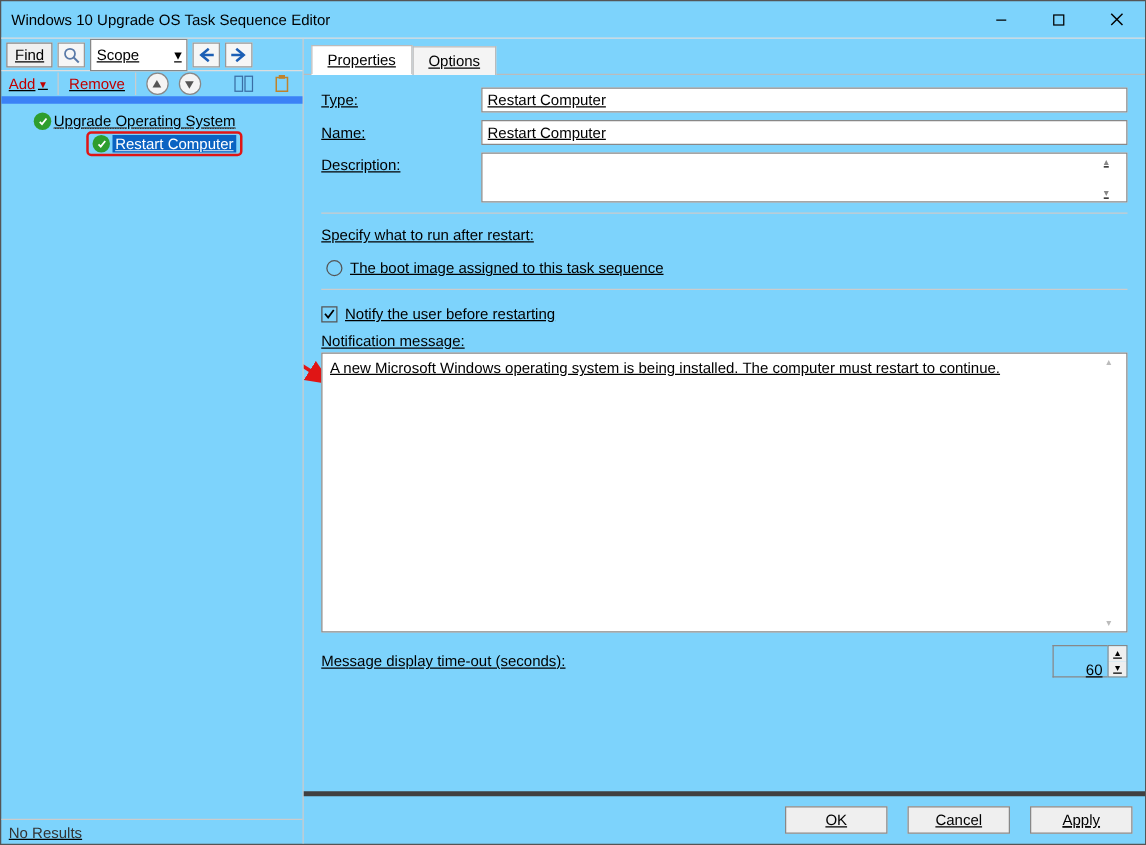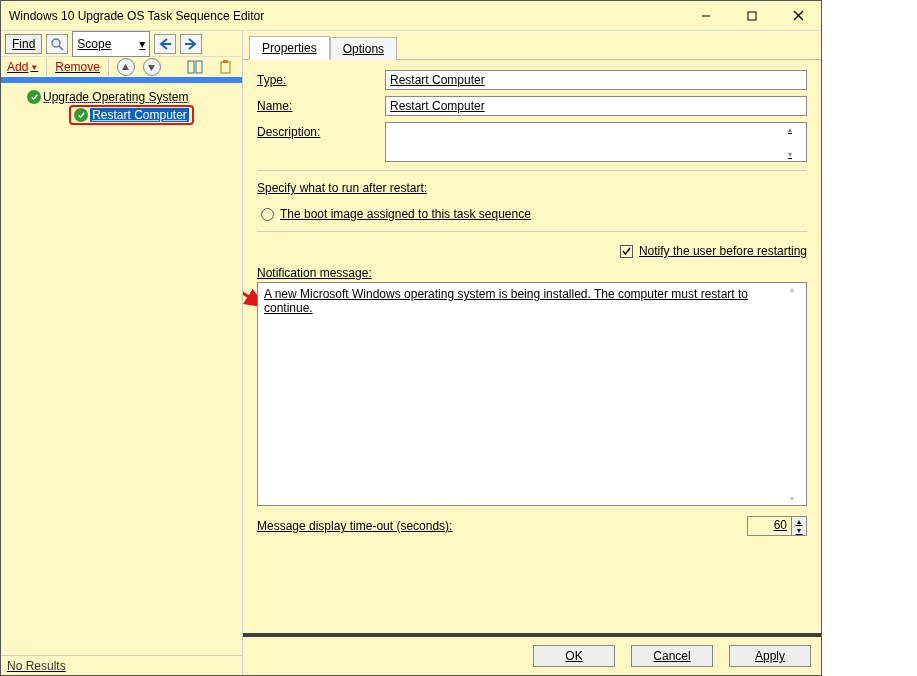--- a/index.html
+++ b/index.html
@@ -1,17 +1,17 @@
 <!DOCTYPE html>
 <html><head>
 <meta charset="utf-8">
 <style>
   * { box-sizing: border-box; font-family: "Segoe UI", Tahoma, sans-serif; font-size: 12px; }
   body { margin:0; background:#fff; }
-  .window { width:822px; height:676px; border:1px solid #555; display:flex; flex-direction:column; background:#fef9c3; }
+  .window { width:917px; height:676px; border:1px solid #555; display:flex; flex-direction:column; background:#7dd3fc; }
   .titlebar { height:30px; display:flex; align-items:center; padding-left:8px; border-bottom:1px solid #ddd; }
   .titlebar .title { flex:1; font-size:12px; }
   .titlebar .btns { display:flex; }
   .titlebar .btn { width:46px; height:30px; display:flex; align-items:center; justify-content:center; }
   .body { flex:1; display:flex; overflow:hidden;text-decoration:underline; }
   .left { width:242px; display:flex; flex-direction:column; border-right:1px solid #ccc; }
   .toolbar1 { height:26px; display:flex; align-items:center; gap:4px; padding:2px 4px; border-bottom:1px solid #ddd; }
   .findbtn { border:1px solid #888; background:#f0f0f0; padding:1px 6px; height:20px; }
   .iconbtn { width:22px; height:20px; border:1px solid transparent; display:flex; align-items:center; justify-content:center; }
   .iconbtn.bordered { border:1px solid #999; background:#f6f6f6; }
@@ -44,21 +44,21 @@
   .radio-row { display:flex; align-items:center; gap:6px; padding:2px 0 2px 4px; }
   .radio-outer { width:13px; height:13px; border:1px solid #555; border-radius:50%; display:flex; align-items:center; justify-content:center; }
   .radio-outer .dot { width:6px; height:6px; background:#000; border-radius:50%; }
   .radioframe { border:2px solid #e01515; border-radius:5px; display:inline-flex; padding:1px 6px 1px 2px; }
   .chk { width:13px; height:13px; border:1px solid #555; display:flex; align-items:center; justify-content:center; }
   .msgbox { width:100%; height:224px; border:1px solid #888; padding:4px 6px; background:#fff; position:relative; }
   .msgbox .sc2 { position:absolute; right:2px; top:2px; bottom:2px; width:14px; display:flex; flex-direction:column; justify-content:space-between; color:#bbb; }
   .spinrow { display:flex; align-items:center; margin-top:10px; }
   .spinrow .slab { flex:1; }
   .spin { display:flex; }
-  .spin .num { width:44px; height:20px; border:1px solid #888; border-right:none; text-align:right; padding:1px 4px; }
+  .spin .num { width:44px; height:20px; border:1px solid #888; border-right:none; text-align:right; padding:12px 4px; }
   .spin .ar { width:16px; border:1px solid #888; display:flex; flex-direction:column; }
   .spin .ar div { flex:1; display:flex; align-items:center; justify-content:center; background:#efefef; font-size:7px; }
   .footer { display:flex; justify-content:flex-end; gap:16px; padding:8px 10px; border-top:4px solid #404040; }
   .footer .fbtn { width:82px; height:22px; border:1px solid #888; background:#efefef; display:flex; align-items:center; justify-content:center; }
   .arrow-annot { position:absolute; left:-74px; top:184px; pointer-events:none; }
 </style>
 </head>
 <body>
 
 <div class="window">
@@ -216,21 +216,21 @@
 
         <div style="margin:4px 0 10px 0;">Specify what to run after restart:</div>
 
         <div class="radio-row">
           <div class="radio-outer"></div>
           <span>The boot image assigned to this task sequence</span>
         </div>
 
         <hr class="div">
 
-        <div class="radio-row" style="padding-left:0;justify-content:flex-end;">
+        <div class="radio-row" style="padding-left:0;">
           <div class="chk">
             <svg width="11" height="11">
                 <path d="M2 5 L4.5 8 L9 2" fill="none" stroke="#000" stroke-width="1.4"></path>
               </svg>
           </div>
           <span>Notify the user before restarting</span>
         </div>
 
         <div style="margin:6px 0 2px 0;">Notification message:</div>
         <div class="msgbox">

